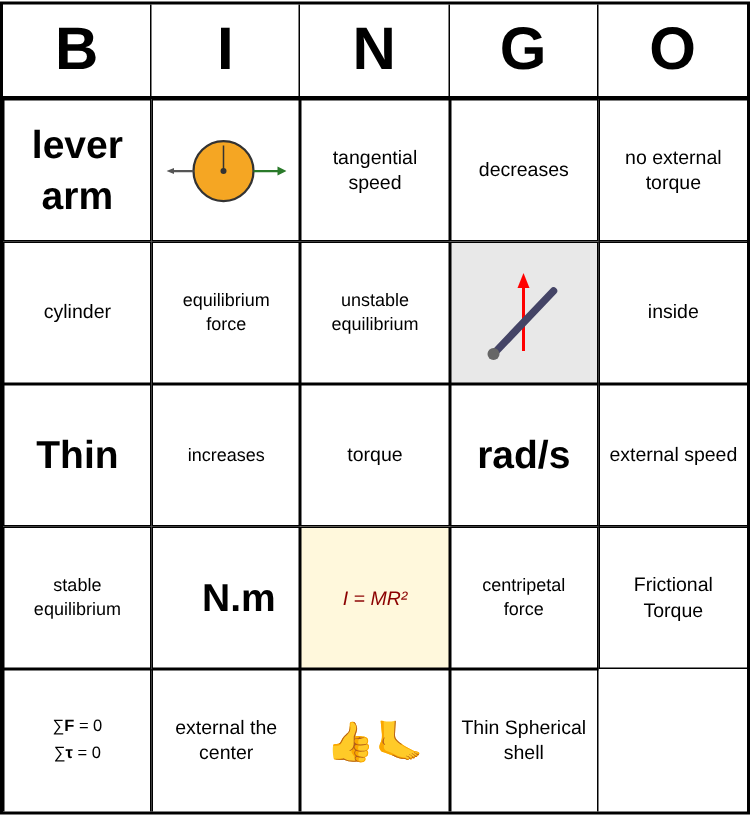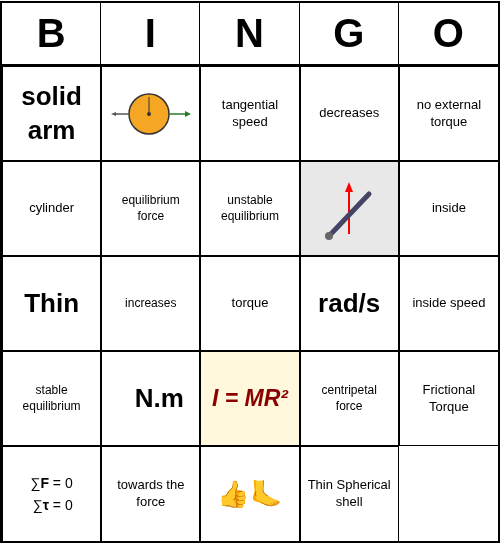--- a/index.html
+++ b/index.html
@@ -54,39 +54,39 @@
     .cell-text.small { font-size: 12px; }
 
     
     .lever-arm-svg { width: 80px; height: 70px; }
 
     
     .equil-svg { width: 60px; height: 70px; }
 
     .bg-gray { background-color: #e8e8e8; }
 
-    .sum-formula { font-size: 14px; text-align: right; line-height: 1.6; }
+    .sum-formula { font-size: 11px; text-align: center; line-height: 1.6; }
   </style>
 </head>
 <body>
 
 <div class="bingo-card">
 
   <div class="bingo-header">
     <div class="bingo-header-cell">B</div>
     <div class="bingo-header-cell">I</div>
     <div class="bingo-header-cell">N</div>
     <div class="bingo-header-cell">G</div>
     <div class="bingo-header-cell">O</div>
   </div>
 
   <div class="bingo-grid">
 
     <div class="bingo-cell">
-      <span class="cell-text large">solid arm</span>
+      <span class="cell-text large">lever arm</span>
     </div>
 
     <div class="bingo-cell">
       <svg class="lever-arm-svg" viewBox="0 0 80 70">
 
         <circle cx="38" cy="35" r="20" fill="#f5a623" stroke="#333" stroke-width="1.5"></circle>
 
         <line x1="5" y1="35" x2="18" y2="35" stroke="#555" stroke-width="1.5"></line>
         <polygon points="5,33 5,37 0,35" fill="#555"></polygon>
 
@@ -150,52 +150,52 @@
     <div class="bingo-cell">
       <span class="cell-text">torque</span>
     </div>
 
     <div class="bingo-cell">
       <span class="cell-text" style="font-size:26px;font-weight:bold;">rad/s</span>
     </div>
 
 
     <div class="bingo-cell">
-      <span class="cell-text">inside speed</span>
+      <span class="cell-text">external speed</span>
     </div>
 
     <div class="bingo-cell">
       <span class="cell-text small">stable equilibrium</span>
     </div>
 
     <div class="bingo-cell">
       <span class="cell-text" style="font-size:26px;font-weight:bold;margin-left:17px;">N.m</span>
     </div>
 
     <div class="bingo-cell" style="background:#fff8dc;">
-      <span style="font-style:italic;font-size:23px;color:#8B0000;font-weight:bold;">I = MR²</span>
+      <span style="font-style:italic;font-size:13px;color:#8B0000;font-weight:normal;">I = MR²</span>
     </div>
 
     <div class="bingo-cell">
       <span class="cell-text small">centripetal force</span>
     </div>
 
     <div class="bingo-cell">
       <span class="cell-text">Frictional Torque</span>
     </div>
 
     <div class="bingo-cell">
       <div class="sum-formula">
         <div>∑<b>F</b> = 0</div>
         <div>∑<b>τ</b> = 0</div>
       </div>
     </div>
 
     <div class="bingo-cell">
-      <span class="cell-text">towards the force</span>
+      <span class="cell-text">external the center</span>
     </div>
 
     <div class="bingo-cell">
       <div style="font-size:26px;text-align:center;">
         👍🦶
       </div>
     </div>
 
     <div class="bingo-cell">
       <span class="cell-text">Thin Spherical shell</span>

